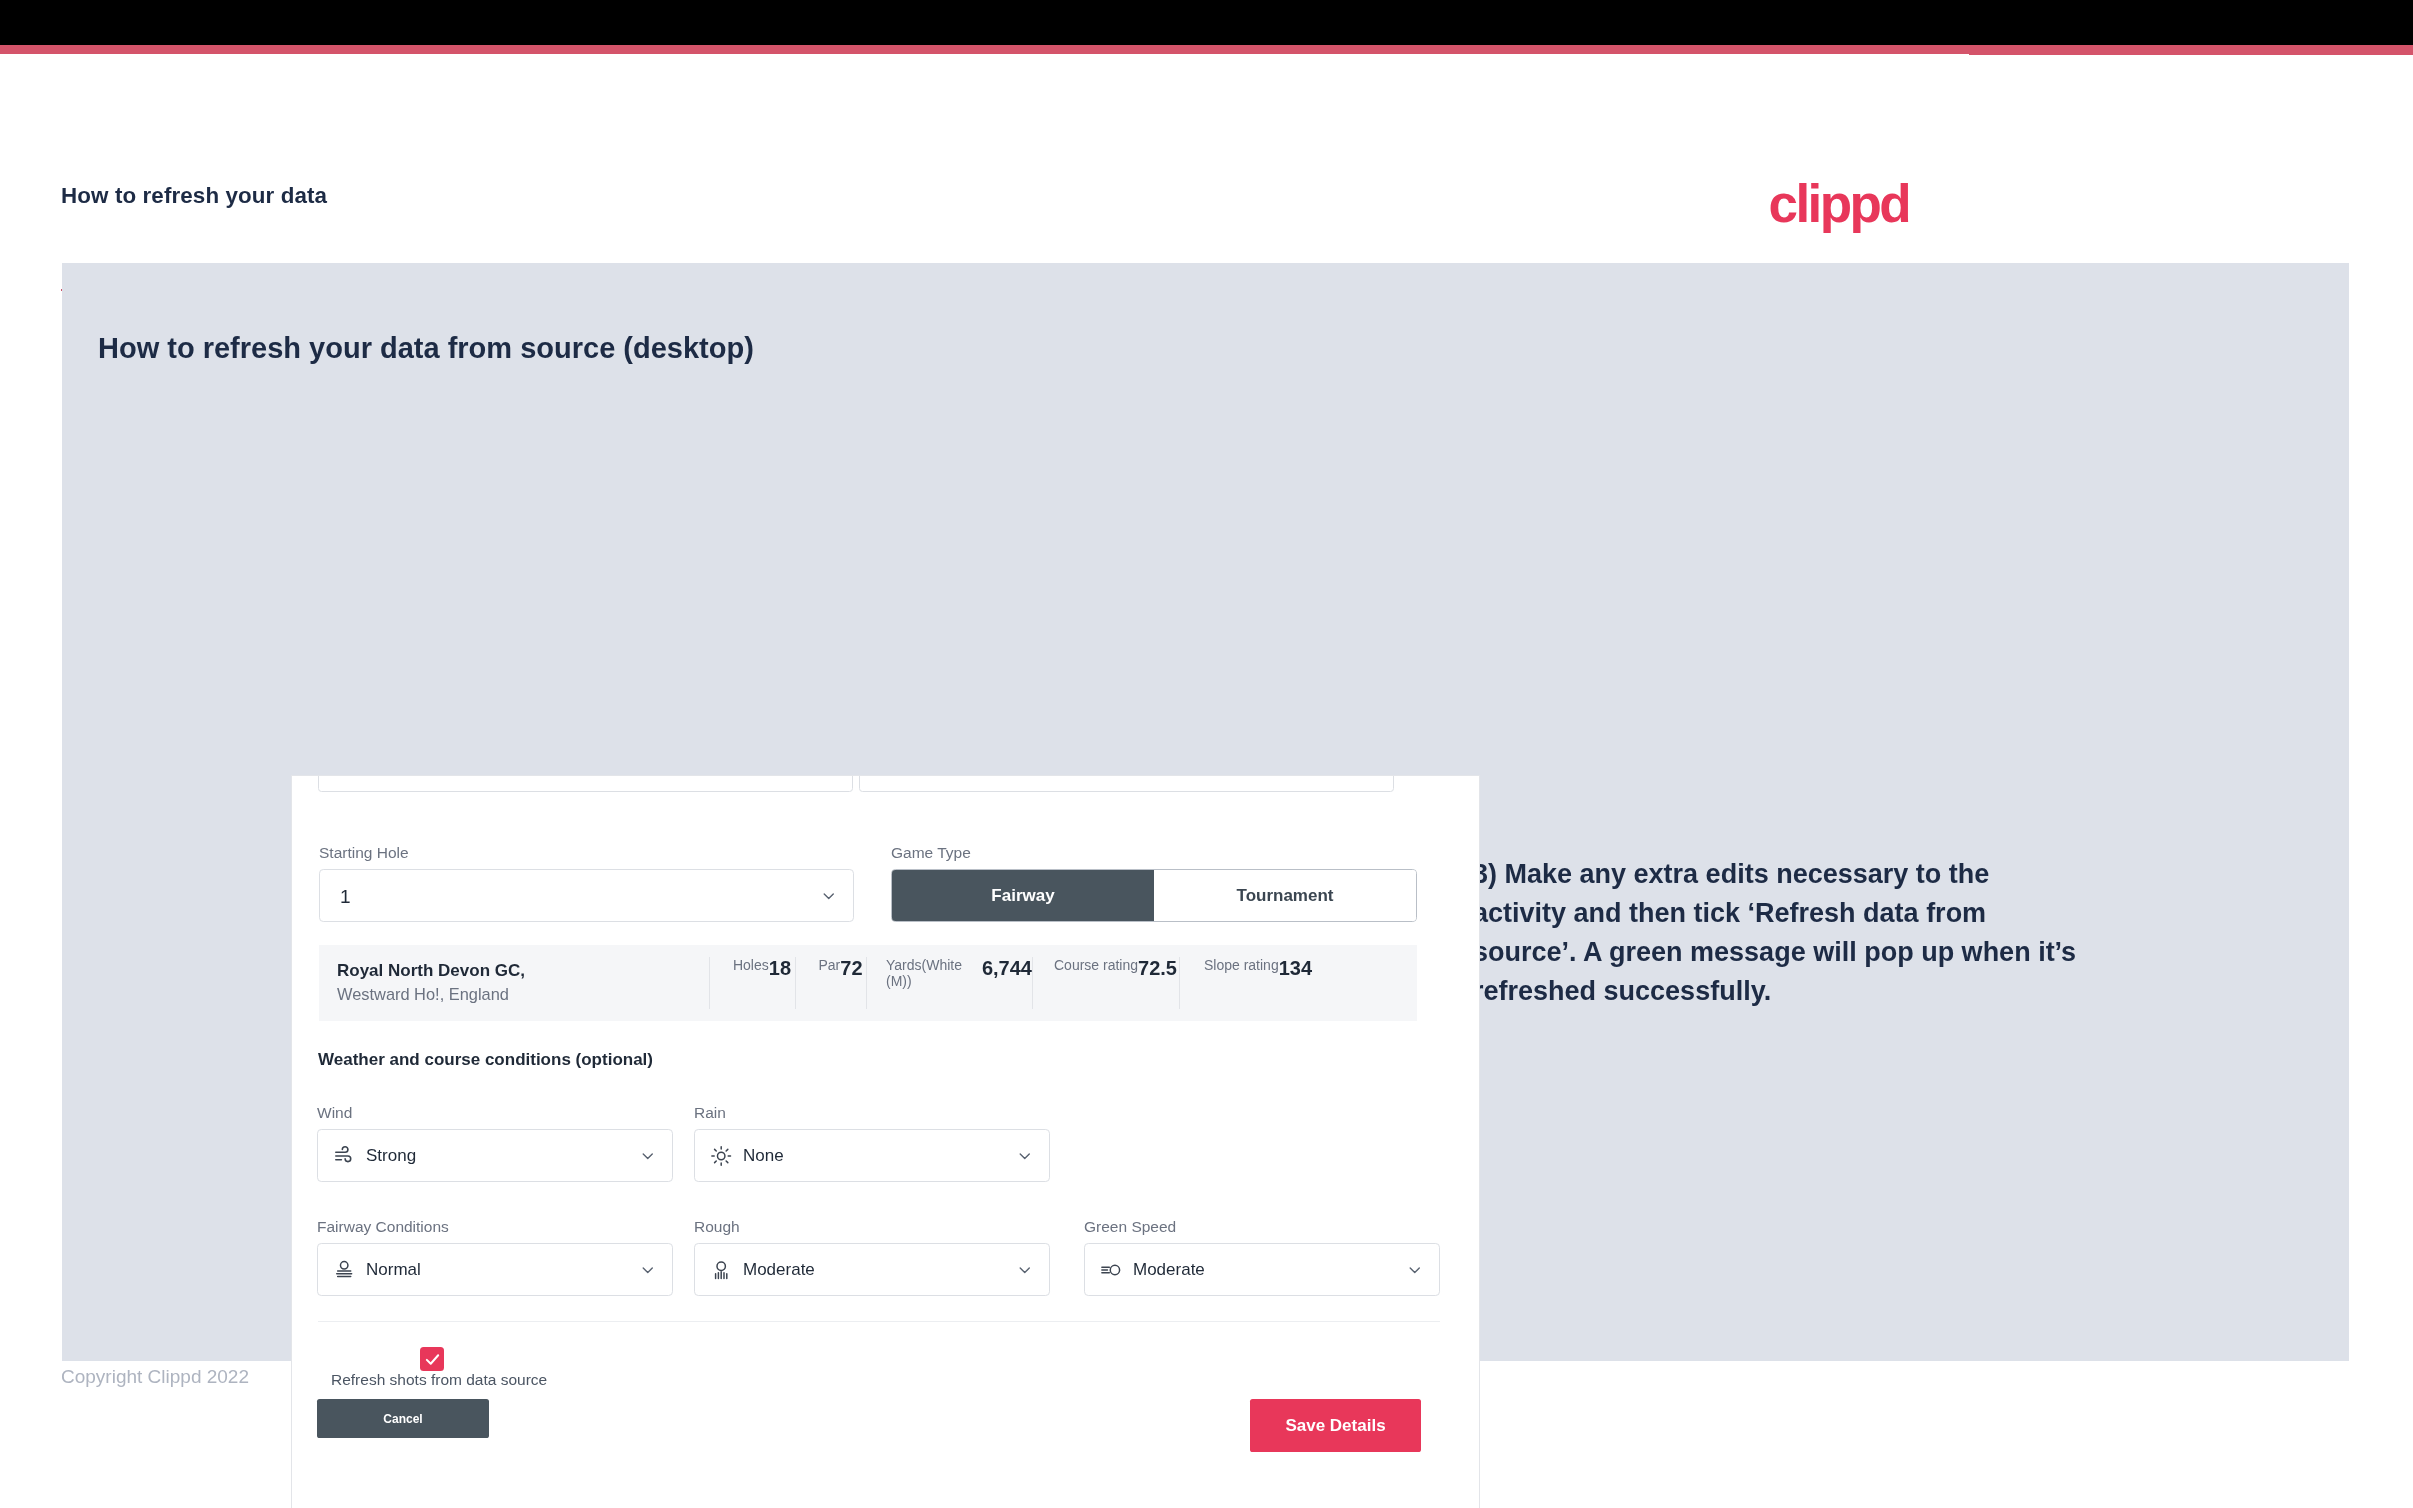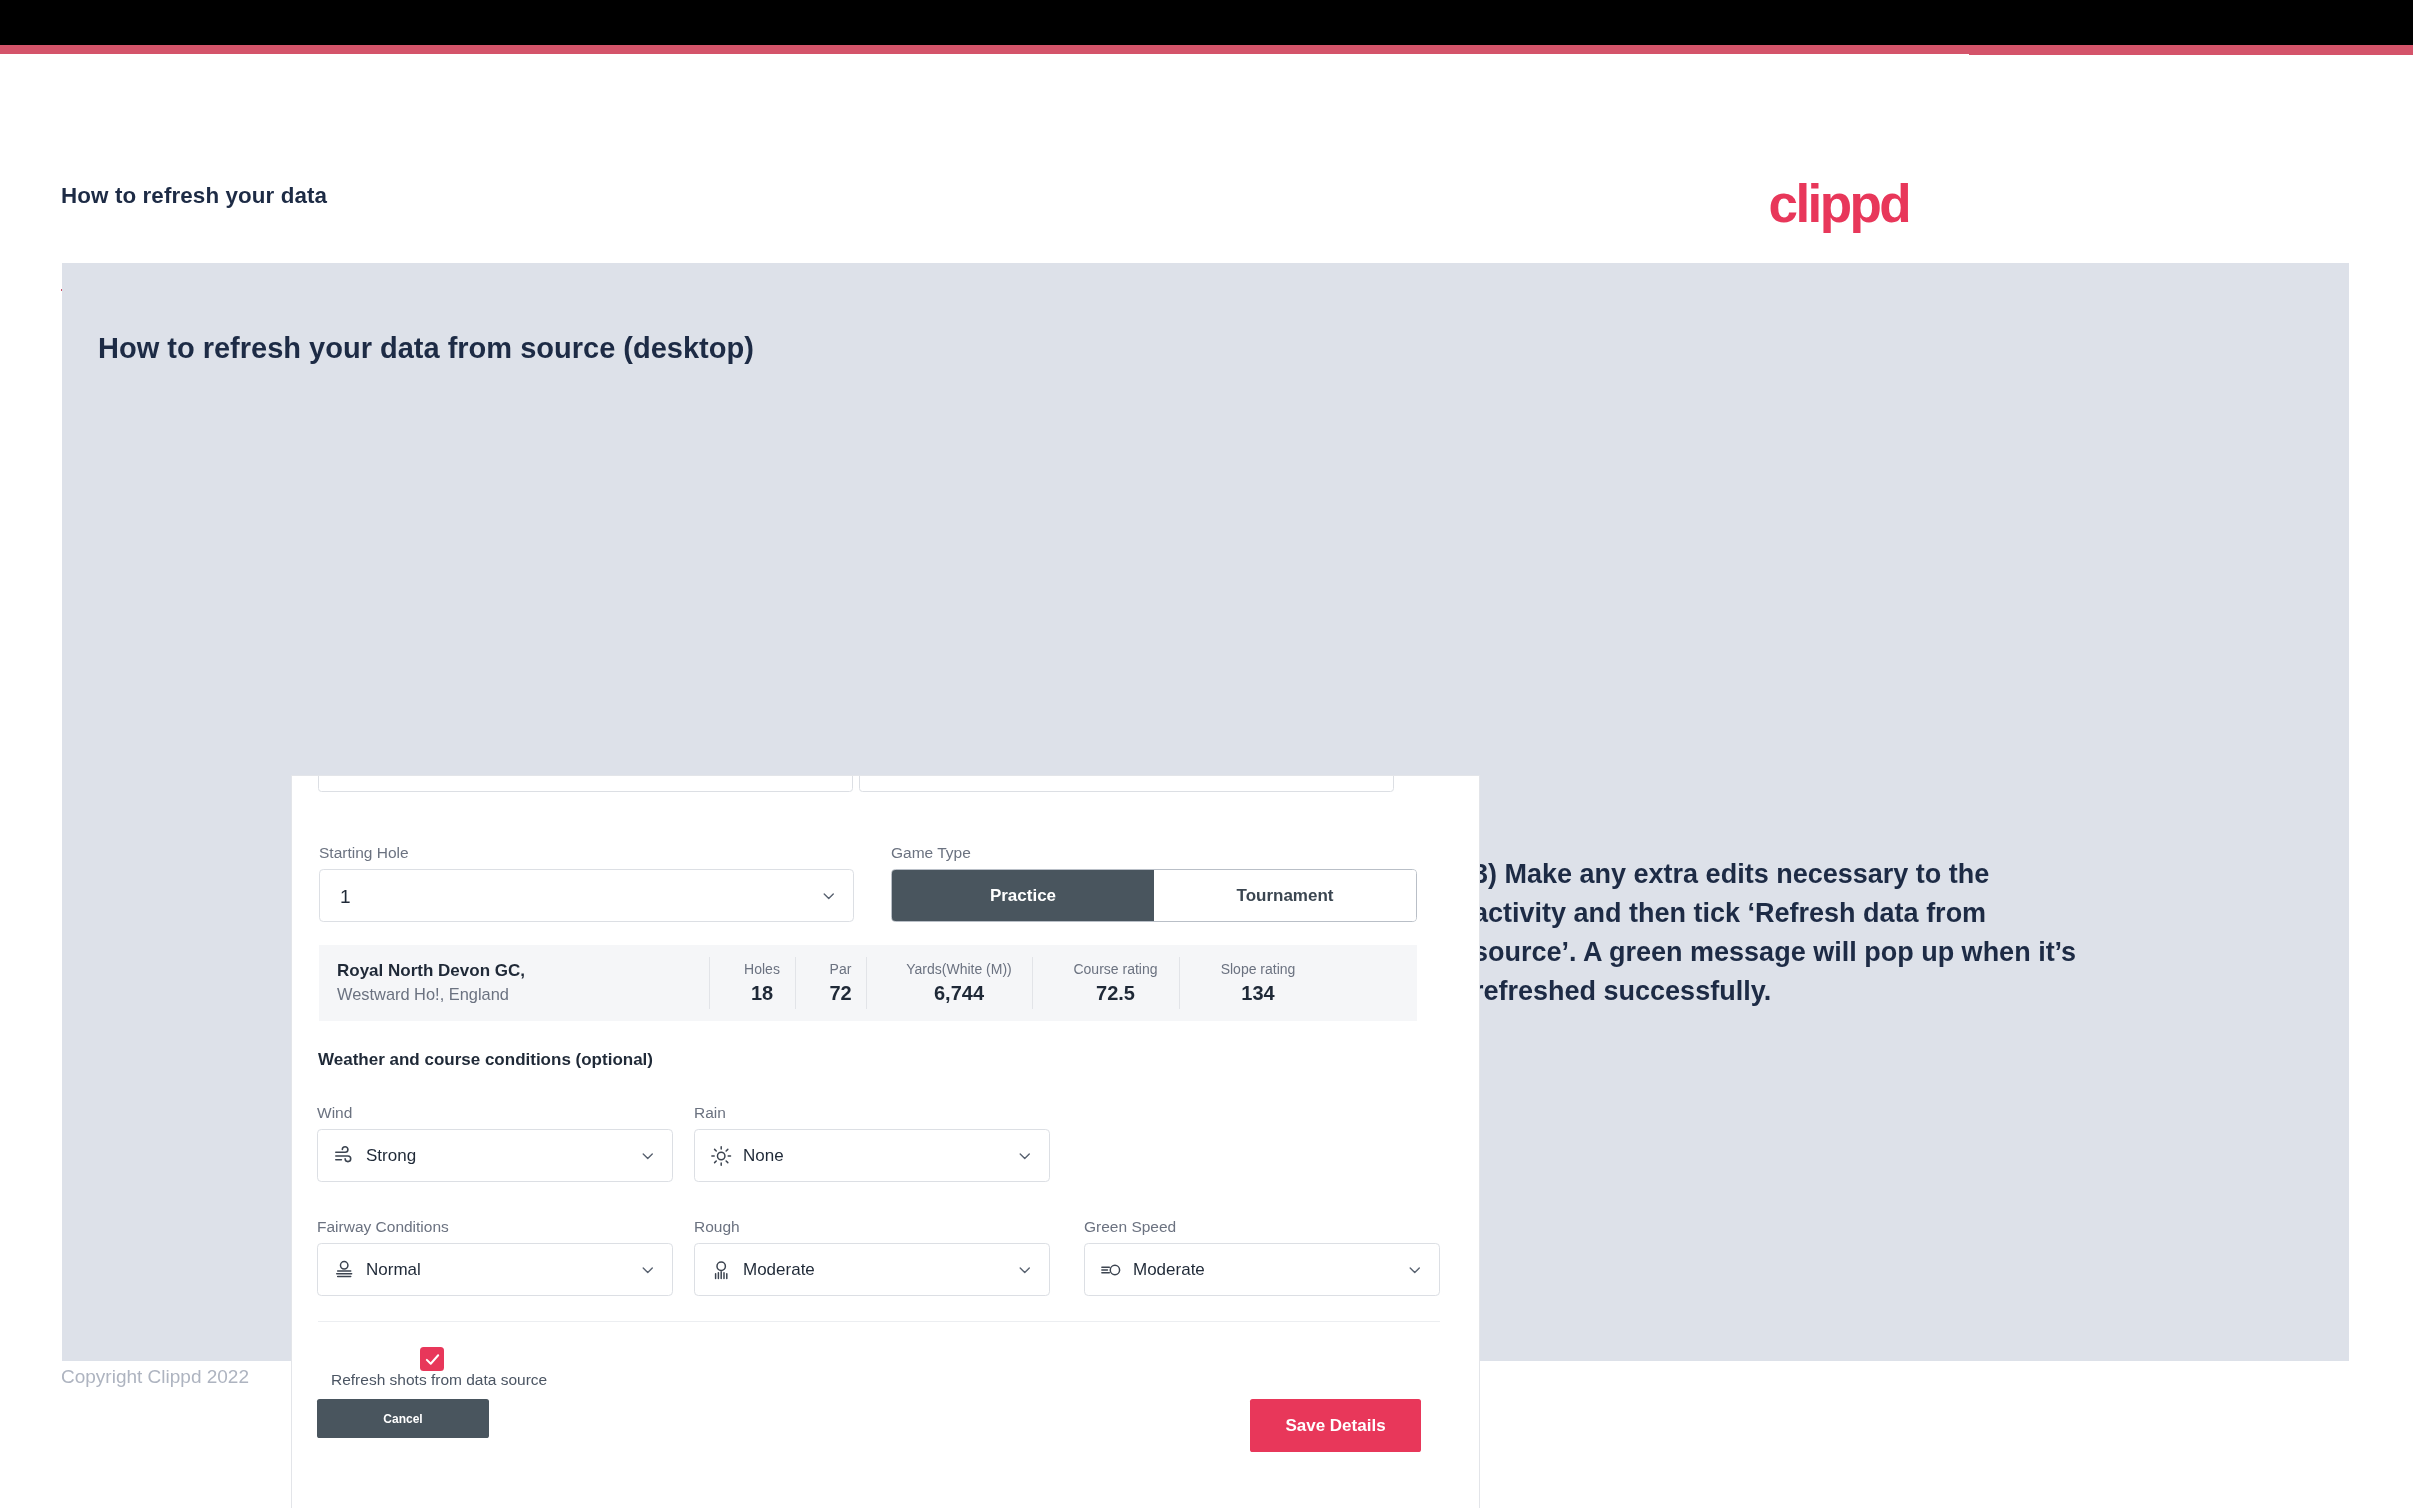--- a/index.html
+++ b/index.html
@@ -143,21 +143,21 @@
   #course-name {
     font-size: 17px; font-weight: bold; color: #1f2937;
     line-height: 1.35;
   }
   #course-location {
     font-size: 16.4px; color: #6b7280; line-height: 1.35;
   }
   .stat-cell {
     height: 52px; padding: 0 0 0 19px;
     border-left: 0.9px solid #e2e4e8;
-    display: flex; flex-direction: column; justify-content: center; text-align: center;
+    display: flex; flex-direction: row; justify-content: center;
   }
   .stat-label { font-size: 14px; color: #6b7280; margin-bottom: 4.3px; }
   .stat-value { font-size: 20px; font-weight: bold; color: #1f2937; }
 
   
   #weather-heading {
     position: absolute; left: 26px; top: 274px;
     font-size: 17px; font-weight: bold; color: #1f2937;
   }
 
@@ -265,21 +265,21 @@
       <span id="starting-hole-value">1</span>
       <span class="chev">
         <svg viewBox="0 0 24 24" fill="none" stroke="#5b6472" stroke-width="2.2" stroke-linecap="round" stroke-linejoin="round">
             <polyline points="5 9 12 16 19 9"></polyline>
           </svg>
       </span>
     </div>
 
     <div class="field-label" id="game-type-label">Game Type</div>
     <div id="game-type-toggle">
-      <div class="toggle-seg active">Practice</div>
+      <div class="toggle-seg active">Fairway</div>
       <div class="toggle-seg inactive">Tournament</div>
     </div>
 
     <div id="course-summary">
       <div id="course-name-block">
         <div id="course-name">Royal North Devon GC,</div>
         <div id="course-location">Westward Ho!, England</div>
       </div>
       <div class="stat-cell" style="width:86px">
         <div class="stat-label">Holes</div>

